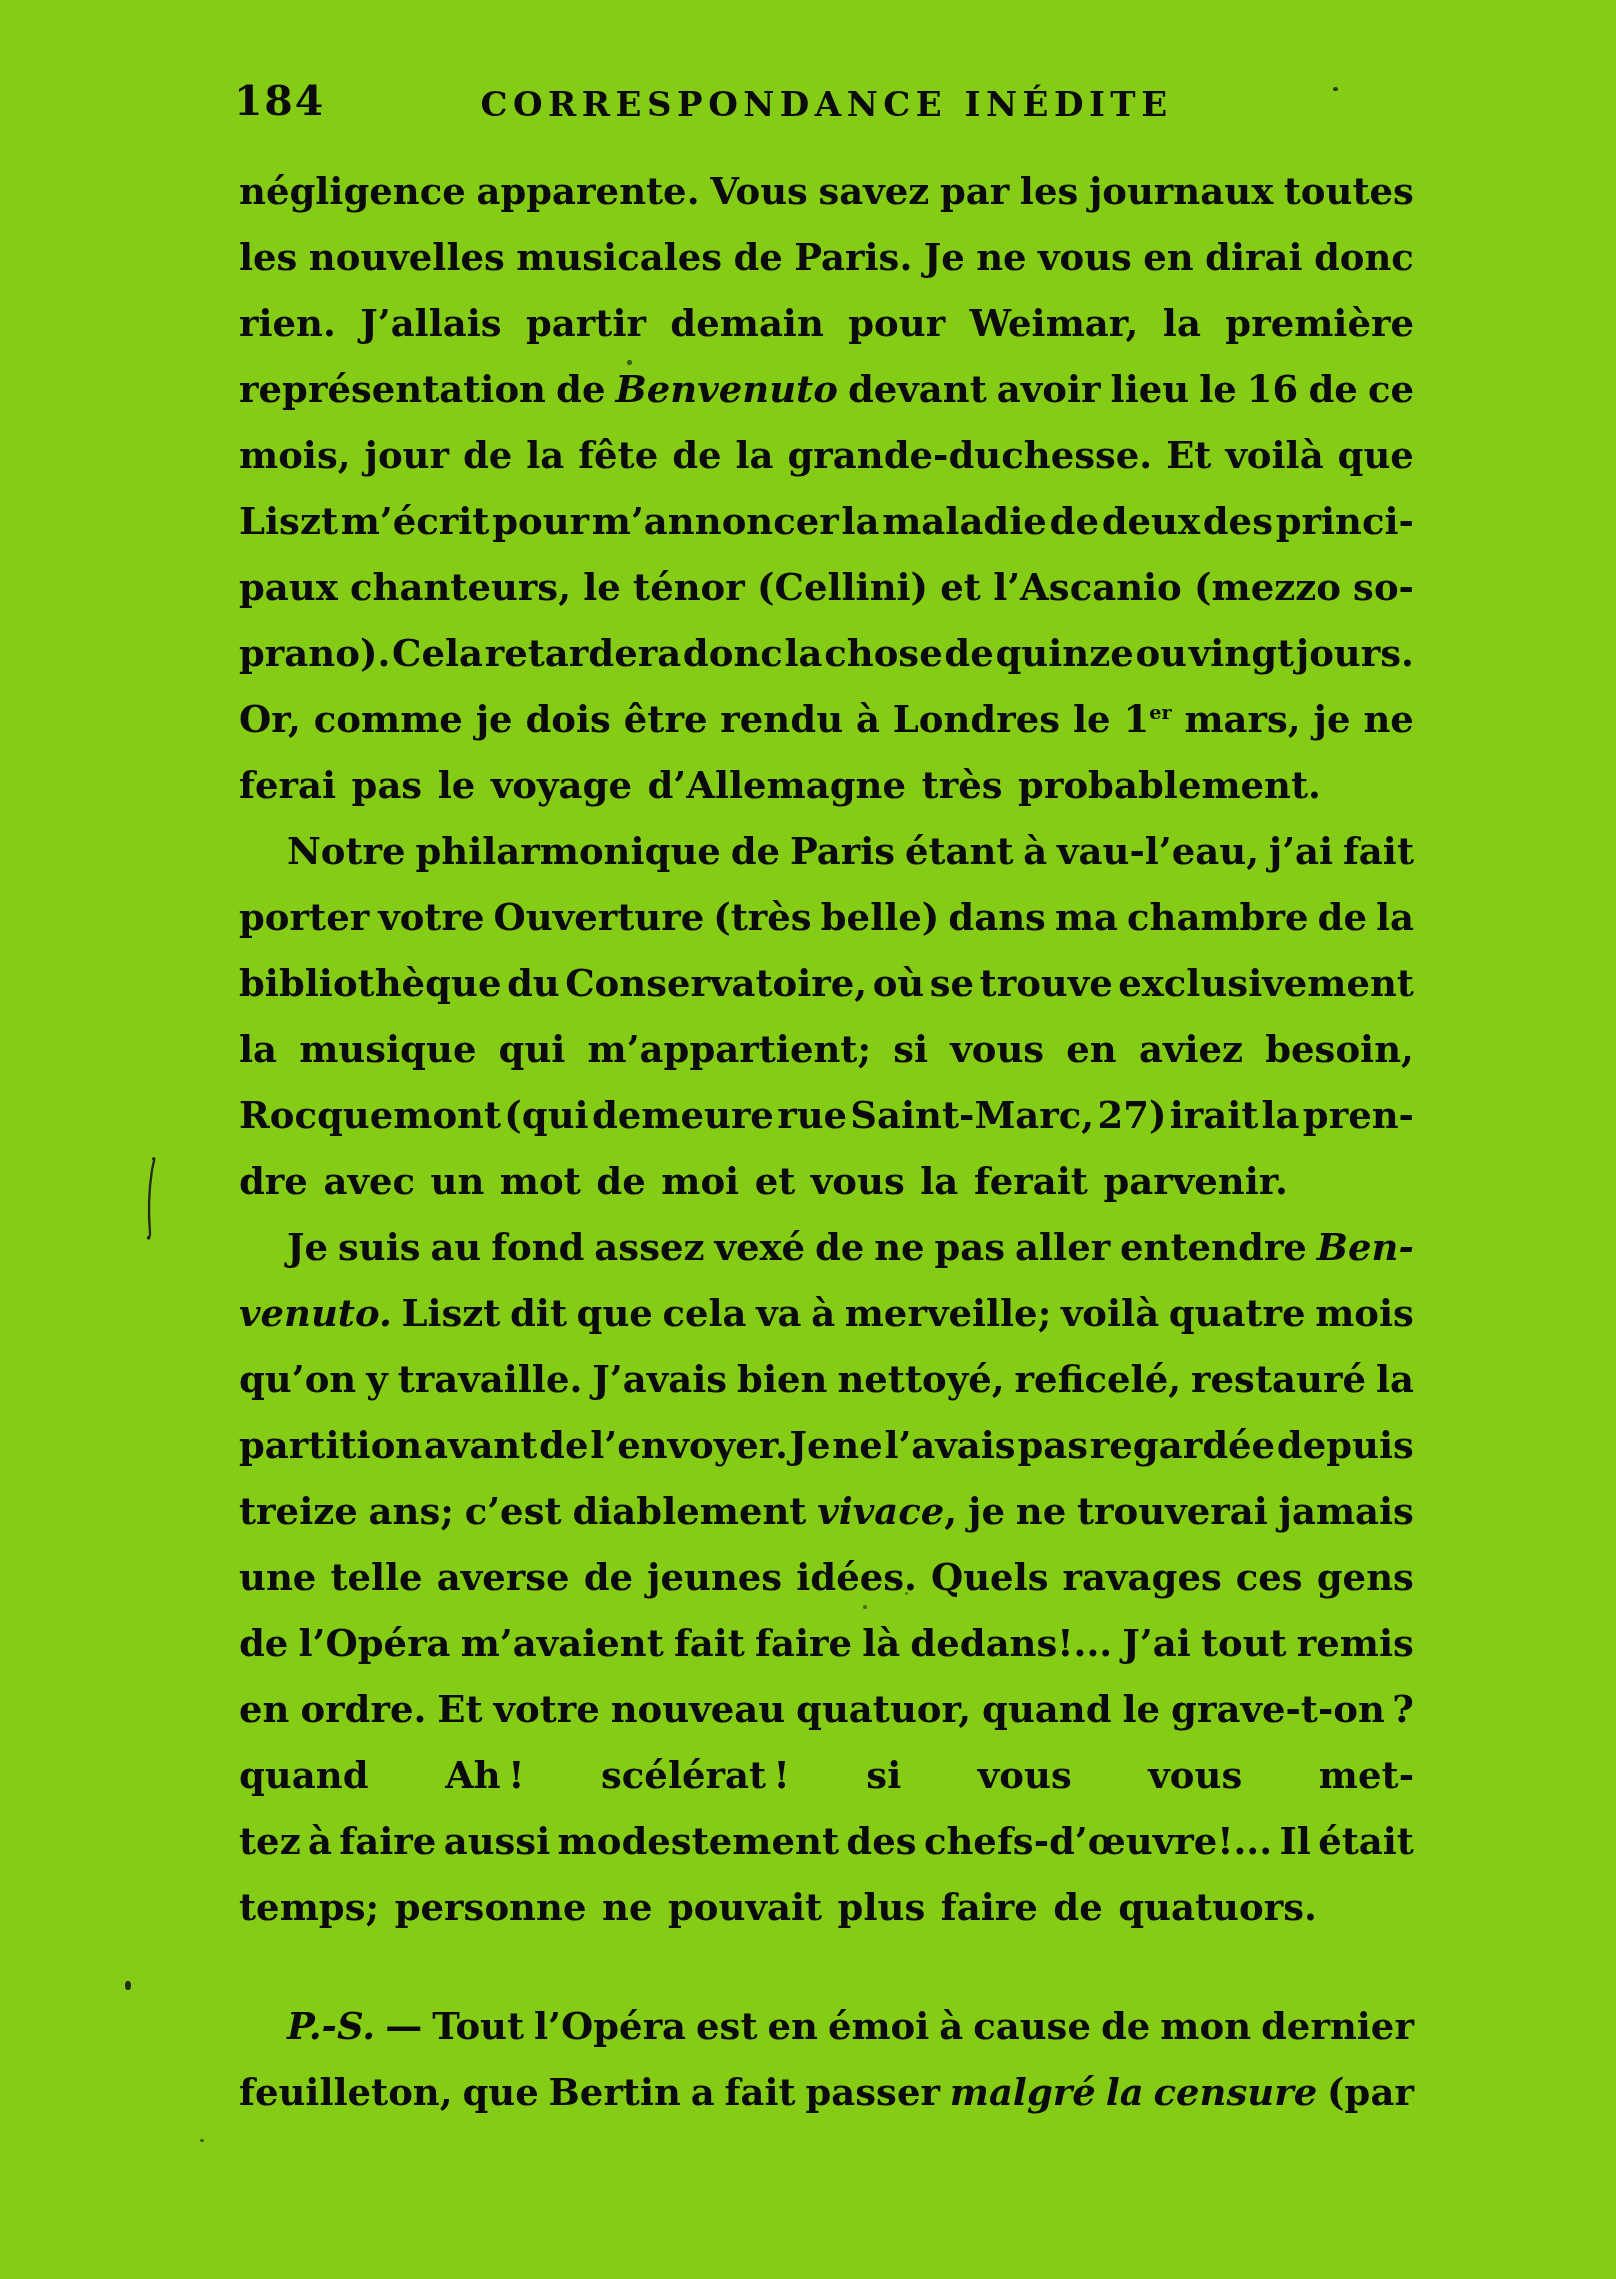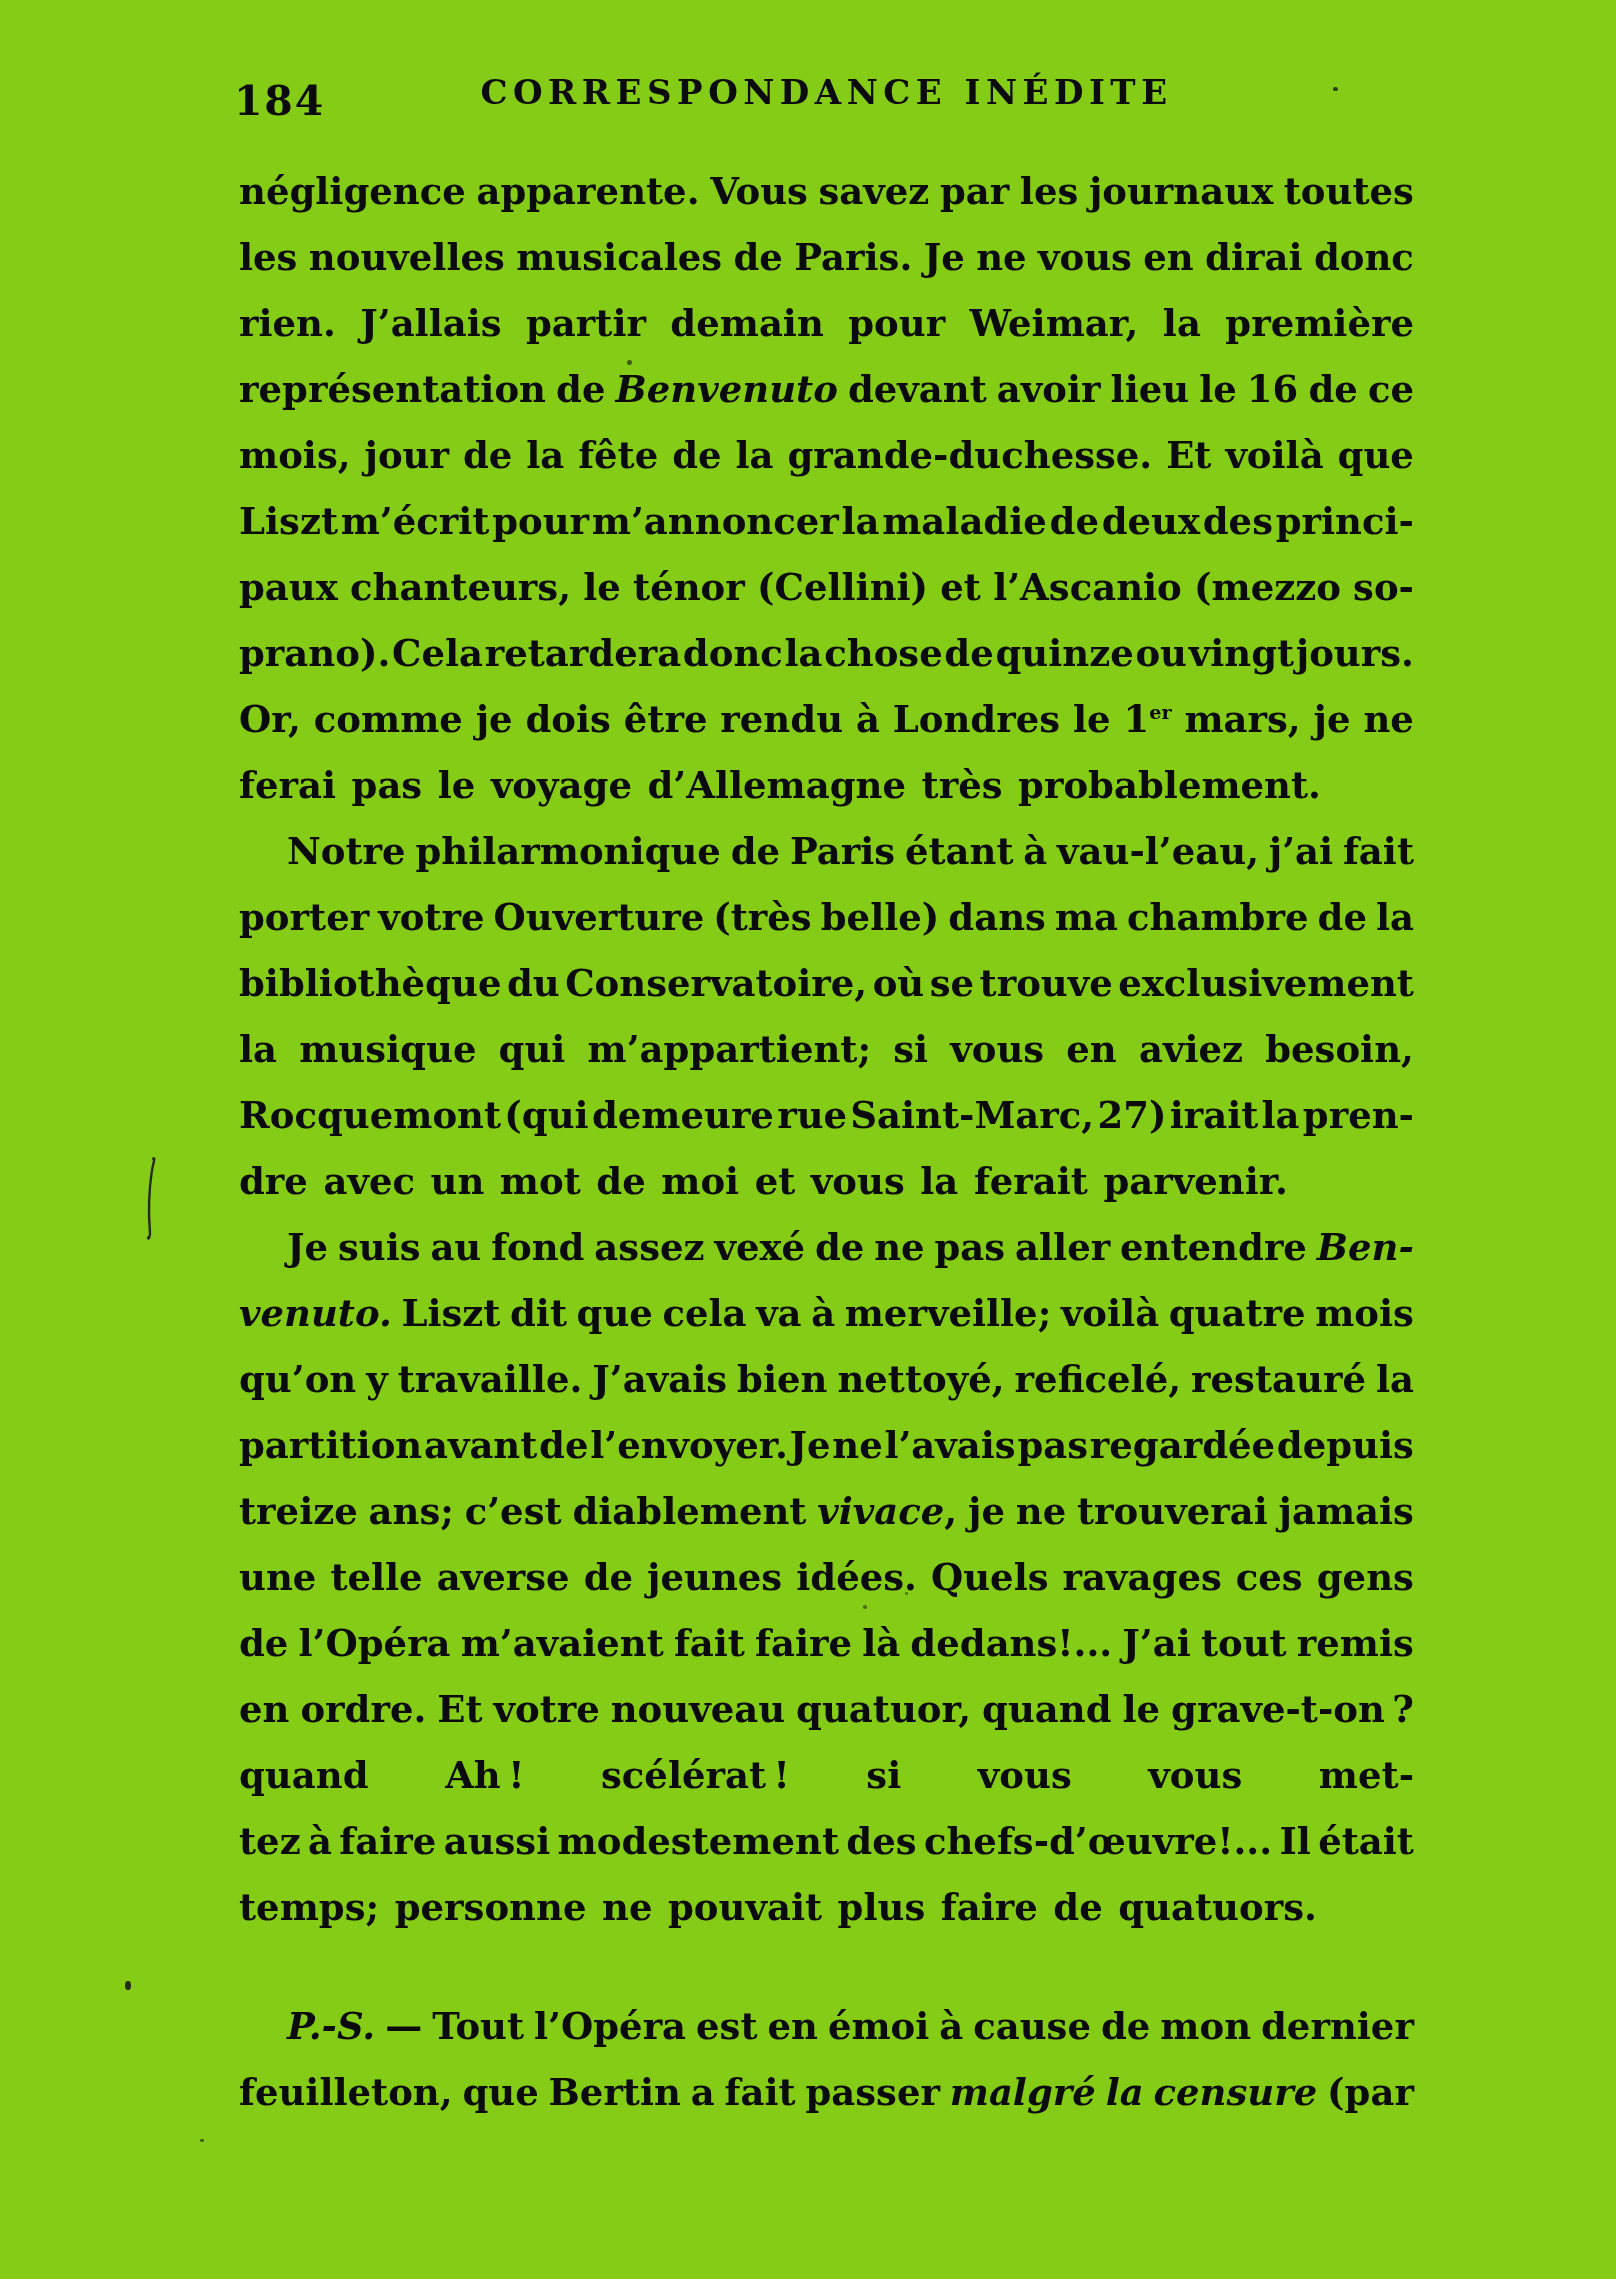--- a/index.html
+++ b/index.html
@@ -17,21 +17,21 @@
     position:absolute;
     left:234px;
     top:77px;
     font-size:41px;
     font-weight:700;
     letter-spacing:1.8px;
   }
   .running-title{
     position:absolute;
     left:239px;
-    top:72px;
+    top:84px;
     width:1175px;
     text-align:center;
     font-size:34px;
     font-weight:700;
     letter-spacing:5.5px;
     white-space:nowrap;
   }
   
   .body-text{
     position:absolute;

